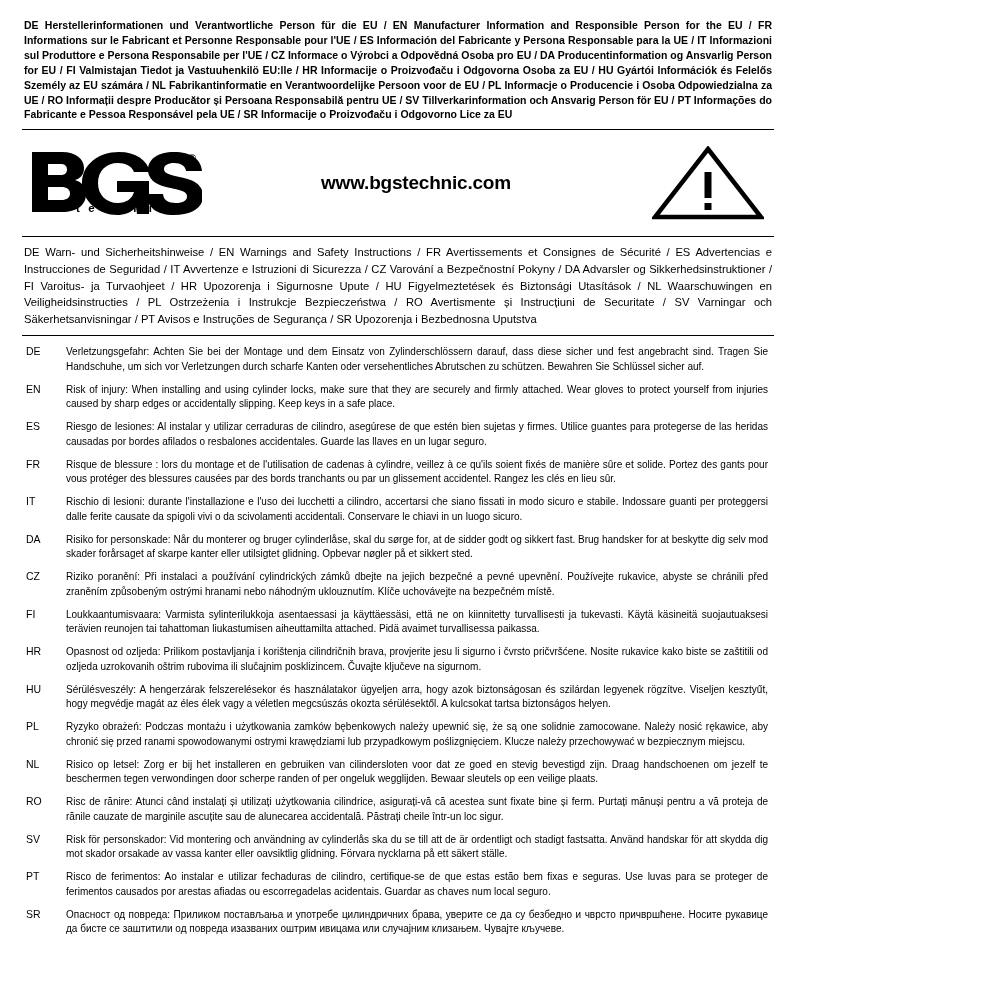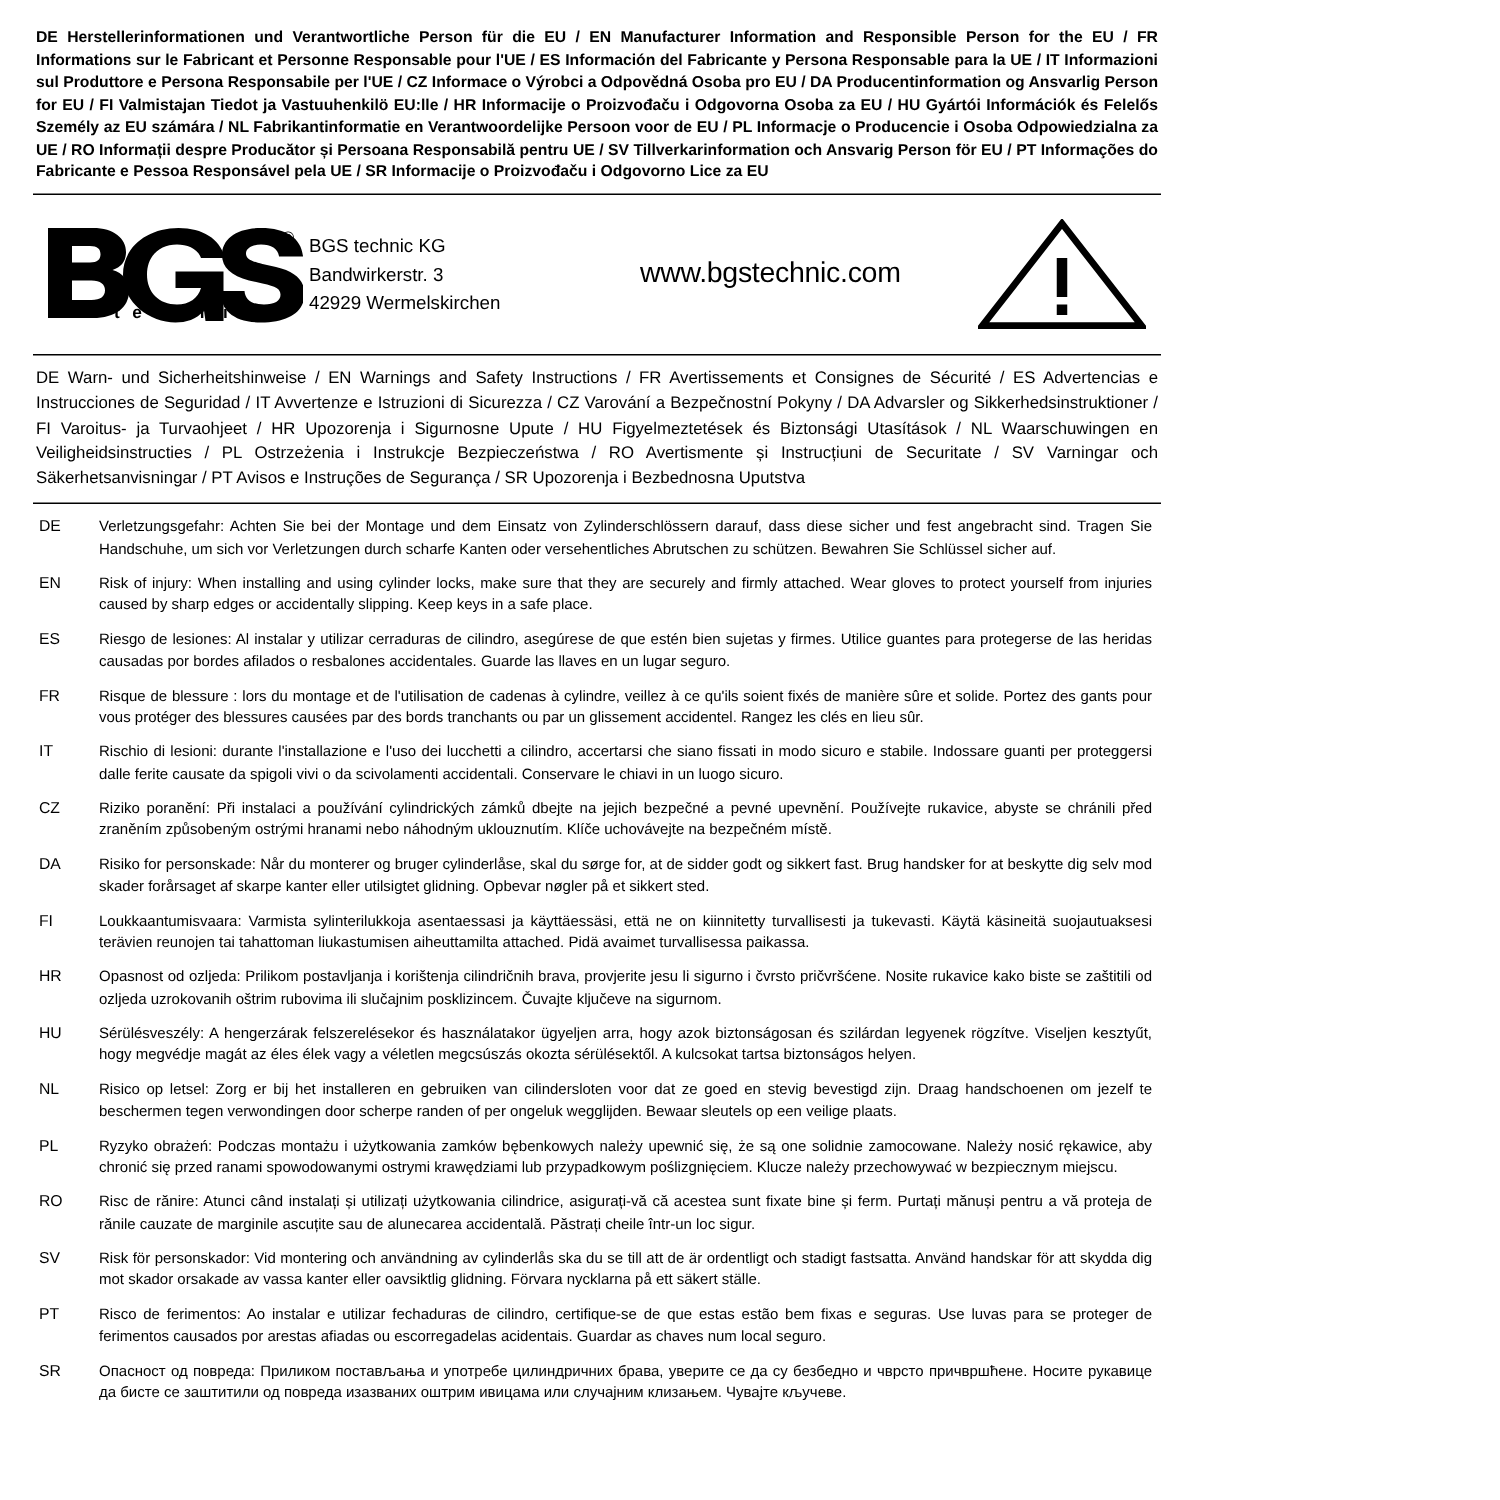--- a/index.html
+++ b/index.html
@@ -63,21 +63,21 @@
   }
   .contact {
     flex: 0 0 215px;
     font-size: 12.5px;
     line-height: 1.5;
   }
   .web {
     flex: 1 1 auto;
     text-align: center;
     font-size: 19px;
-    font-weight: normal;
+    font-weight: bold;
     letter-spacing: -0.2px;
     padding-right: 20px;
   }
   .warn-tri {
     flex: 0 0 118px;
     display: flex;
     justify-content: flex-end;
     align-items: center;
     padding-right: 6px;
   }
@@ -135,25 +135,20 @@
 
           <path d="M104 20 c-2-6-9-9-16-9-12 0-20 8-20 20 0 12 8 20 20 20 8 0 14-4 16-11 h-17 V29 h32 v33 h-12 l-1-7 c-5 6-12 8-19 8 C70 63 52 50 52 31 52 13 68 0 89 0 c17 0 28 8 31 20 Z" transform="translate(0,2)"></path>
 
           <path d="M117 42 h16 c0.5 6 5 9 13 9 7 0 11-2.5 11-6.5 0-4-3-5.5-12-7.5 l-9-2 C124 32 118 26 118 18 118 7 128 0 144 0 c17 0 27 7 28 19 h-16 c-0.5-5-5-8-12-8-6 0-10 2.5-10 6 0 3.5 3 5 11 7 l9 2 c13 3 19 9 19 18 0 12-11 19-29 19 C126 63 117 55 117 42 Z" transform="translate(0,2)"></path>
         </g>
         <text x="158" y="12" font-family="Liberation Sans, sans-serif" font-size="11" fill="#000">®</text>
         <text x="46" y="62" font-family="Liberation Sans, sans-serif" font-size="11.5" letter-spacing="2.6" font-weight="bold" fill="#000">t e c h n i c</text>
       </svg>
     </div>
 
-    <div class="addr">
-      <div>BGS technic KG</div>
-      <div>Bandwirkerstr. 3</div>
-      <div>42929 Wermelskirchen</div>
-    </div>
 
 
     <div class="web">www.bgstechnic.com</div>
 
     <div class="warn-tri">
       <svg width="112" height="74" viewBox="0 0 112 74">
         <polygon points="56,3 109,71 3,71" fill="none" stroke="#000" stroke-width="4.5" stroke-linejoin="miter"></polygon>
         <rect x="52.5" y="26" width="7" height="26" fill="#000"></rect>
         <rect x="52.5" y="57" width="7" height="7" fill="#000"></rect>
       </svg>
@@ -187,55 +182,55 @@
       <div class="row-code">FR</div>
       <div class="row-text">Risque de blessure : lors du montage et de l'utilisation de cadenas à cylindre, veillez à ce qu'ils soient fixés de manière sûre et solide. Portez des gants pour vous protéger des blessures causées par des bords tranchants ou par un glissement accidentel. Rangez les clés en lieu sûr.</div>
     </div>
 
     <div class="row">
       <div class="row-code">IT</div>
       <div class="row-text">Rischio di lesioni: durante l'installazione e l'uso dei lucchetti a cilindro, accertarsi che siano fissati in modo sicuro e stabile. Indossare guanti per proteggersi dalle ferite causate da spigoli vivi o da scivolamenti accidentali. Conservare le chiavi in un luogo sicuro.</div>
     </div>
 
     <div class="row">
+      <div class="row-code">DA</div>
+      <div class="row-text">Risiko for personskade: Når du monterer og bruger cylinderlåse, skal du sørge for, at de sidder godt og sikkert fast. Brug handsker for at beskytte dig selv mod skader forårsaget af skarpe kanter eller utilsigtet glidning. Opbevar nøgler på et sikkert sted.</div>
+    </div>
+
+    <div class="row">
       <div class="row-code">CZ</div>
       <div class="row-text">Riziko poranění: Při instalaci a používání cylindrických zámků dbejte na jejich bezpečné a pevné upevnění. Používejte rukavice, abyste se chránili před zraněním způsobeným ostrými hranami nebo náhodným uklouznutím. Klíče uchovávejte na bezpečném místě.</div>
     </div>
 
     <div class="row">
-      <div class="row-code">DA</div>
-      <div class="row-text">Risiko for personskade: Når du monterer og bruger cylinderlåse, skal du sørge for, at de sidder godt og sikkert fast. Brug handsker for at beskytte dig selv mod skader forårsaget af skarpe kanter eller utilsigtet glidning. Opbevar nøgler på et sikkert sted.</div>
-    </div>
-
-    <div class="row">
       <div class="row-code">FI</div>
       <div class="row-text">Loukkaantumisvaara: Varmista sylinterilukkoja asentaessasi ja käyttäessäsi, että ne on kiinnitetty turvallisesti ja tukevasti. Käytä käsineitä suojautuaksesi terävien reunojen tai tahattoman liukastumisen aiheuttamilta attached. Pidä avaimet turvallisessa paikassa.</div>
     </div>
 
     <div class="row">
       <div class="row-code">HR</div>
       <div class="row-text">Opasnost od ozljeda: Prilikom postavljanja i korištenja cilindričnih brava, provjerite jesu li sigurno i čvrsto pričvršćene. Nosite rukavice kako biste se zaštitili od ozljeda uzrokovanih oštrim rubovima ili slučajnim posklizincem. Čuvajte ključeve na sigurnom.</div>
     </div>
 
     <div class="row">
       <div class="row-code">HU</div>
       <div class="row-text">Sérülésveszély: A hengerzárak felszerelésekor és használatakor ügyeljen arra, hogy azok biztonságosan és szilárdan legyenek rögzítve. Viseljen kesztyűt, hogy megvédje magát az éles élek vagy a véletlen megcsúszás okozta sérülésektől. A kulcsokat tartsa biztonságos helyen.</div>
     </div>
 
     <div class="row">
+      <div class="row-code">PL</div>
+      <div class="row-text">Ryzyko obrażeń: Podczas montażu i użytkowania zamków bębenkowych należy upewnić się, że są one solidnie zamocowane. Należy nosić rękawice, aby chronić się przed ranami spowodowanymi ostrymi krawędziami lub przypadkowym poślizgnięciem. Klucze należy przechowywać w bezpiecznym miejscu.</div>
+    </div>
+
+    <div class="row">
       <div class="row-code">NL</div>
       <div class="row-text">Risico op letsel: Zorg er bij het installeren en gebruiken van cilindersloten voor dat ze goed en stevig bevestigd zijn. Draag handschoenen om jezelf te beschermen tegen verwondingen door scherpe randen of per ongeluk wegglijden. Bewaar sleutels op een veilige plaats.</div>
     </div>
 
     <div class="row">
-      <div class="row-code">PL</div>
-      <div class="row-text">Ryzyko obrażeń: Podczas montażu i użytkowania zamków bębenkowych należy upewnić się, że są one solidnie zamocowane. Należy nosić rękawice, aby chronić się przed ranami spowodowanymi ostrymi krawędziami lub przypadkowym poślizgnięciem. Klucze należy przechowywać w bezpiecznym miejscu.</div>
-    </div>
-
-    <div class="row">
       <div class="row-code">RO</div>
       <div class="row-text">Risc de rănire: Atunci când instalați și utilizați użytkowania cilindrice, asigurați-vă că acestea sunt fixate bine și ferm. Purtați mănuși pentru a vă proteja de rănile cauzate de marginile ascuțite sau de alunecarea accidentală. Păstrați cheile într-un loc sigur.</div>
     </div>
 
     <div class="row">
       <div class="row-code">SV</div>
       <div class="row-text">Risk för personskador: Vid montering och användning av cylinderlås ska du se till att de är ordentligt och stadigt fastsatta. Använd handskar för att skydda dig mot skador orsakade av vassa kanter eller oavsiktlig glidning. Förvara nycklarna på ett säkert ställe.</div>
     </div>
 
     <div class="row">

